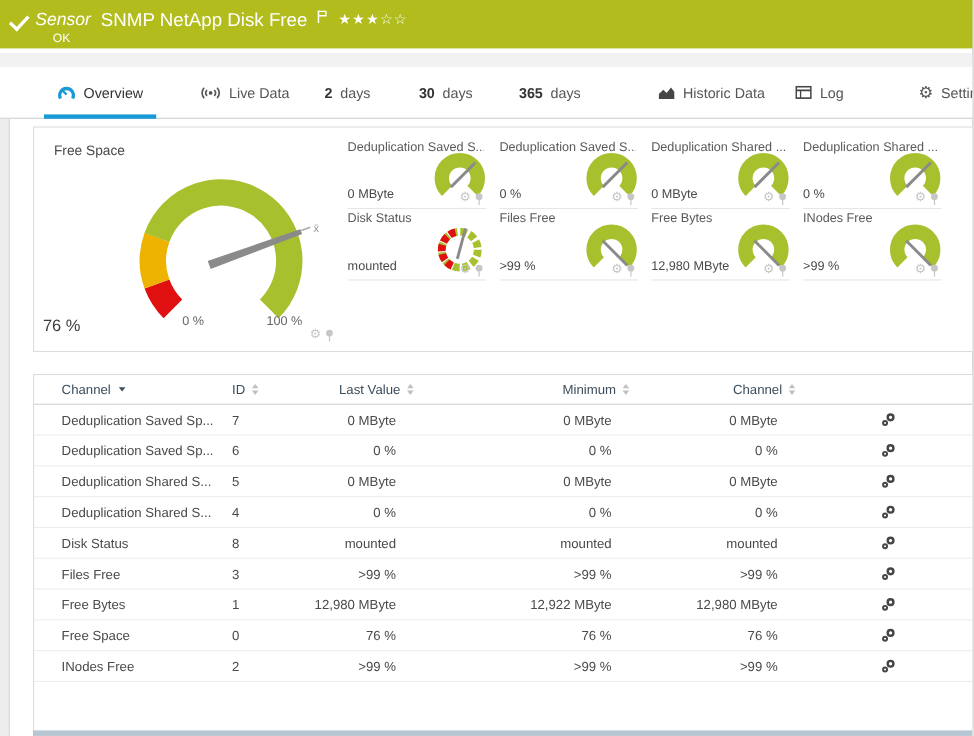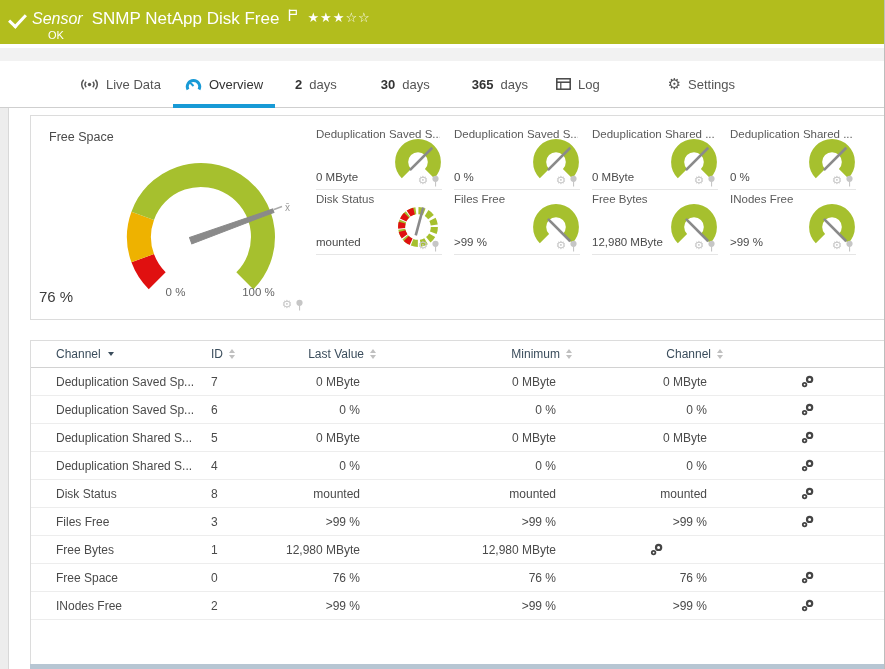--- a/index.html
+++ b/index.html
@@ -94,45 +94,51 @@
       <path d="M1.5 1.3 H8.3 V5.3 H1.5" stroke="#fff" stroke-width="1.2" fill="none"></path>
     </svg>
     <span class="stars"><span>★★★</span><span>☆☆</span></span>
   </div>
   <div class="status">OK</div>
 </header>
 
 <div class="gapbar"></div>
 
 <nav class="tabbar">
+  <div class="tab active">
+    <svg width="17" height="15" viewBox="0 0 17 15">
+      <path d="M3 12.5 A6.2 6.2 0 1 1 14 12.5" stroke="#189ad6" stroke-width="3" fill="none"></path>
+      <line x1="8.5" y1="9" x2="4.4" y2="4.9" stroke="#189ad6" stroke-width="2"></line>
+    </svg>
+    <span>Overview</span>
+  </div>
   <div class="tab t-live">
     <svg width="19" height="13" viewBox="0 0 19 13">
       <circle cx="9.5" cy="6.5" r="1.7" fill="#555"></circle>
       <path d="M6.2 3.8 A4 4 0 0 0 6.2 9.2 M3.6 1.8 A6.8 6.8 0 0 0 3.6 11.2 M12.8 3.8 A4 4 0 0 1 12.8 9.2 M15.4 1.8 A6.8 6.8 0 0 1 15.4 11.2" stroke="#555" stroke-width="1.5" fill="none"></path>
     </svg>
     <span>Live Data</span>
   </div>
-  <div class="tab active">
-    <svg width="17" height="15" viewBox="0 0 17 15">
-      <path d="M3 12.5 A6.2 6.2 0 1 1 14 12.5" stroke="#189ad6" stroke-width="3" fill="none"></path>
-      <line x1="8.5" y1="9" x2="4.4" y2="4.9" stroke="#189ad6" stroke-width="2"></line>
-    </svg>
-    <span>Overview</span>
-  </div>
   <div class="tab t-2d">
     <span class="num">2</span>
       <span>days</span>
   </div>
   <div class="tab t-30d">
     <span class="num">30</span>
       <span>days</span>
   </div>
   <div class="tab t-365d">
     <span class="num">365</span>
       <span>days</span>
+  </div>
+  <div class="tab t-hist">
+    <svg width="16" height="13" viewBox="0 0 16 13">
+      <polygon points="1,12 1,7.5 5,3.5 8,6.5 12,1.5 15,5.5 15,12" fill="#454545"></polygon>
+    </svg>
+    <span>Historic Data</span>
   </div>
   <div class="tab t-log">
     <svg width="15" height="12" viewBox="0 0 15 12">
       <rect x="0.8" y="0.8" width="13.4" height="10.4" stroke="#454545" stroke-width="1.5" fill="none"></rect>
       <line x1="0.8" y1="4.2" x2="14.2" y2="4.2" stroke="#454545" stroke-width="1.5"></line>
       <line x1="4.8" y1="4.2" x2="4.8" y2="11.2" stroke="#454545" stroke-width="1.2"></line>
     </svg>
     <span>Log</span>
   </div>
   <div class="tab t-set">
@@ -415,20 +421,21 @@
         <svg class="editic" width="13" height="13" viewBox="0 0 13 13">
           <circle cx="8.6" cy="4.4" r="2.6" stroke="#454545" stroke-width="2.2" fill="none"></circle>
           <circle cx="3.6" cy="9.6" r="1.8" stroke="#454545" stroke-width="1.8" fill="none"></circle>
         </svg>
       </span>
   </div>
   <div class="trow">
     <span>Free Bytes</span>
     <span>1</span>
     <span class="c-v">12,980 MByte</span>
+    <span class="c-v">12,922 MByte</span>
     <span class="c-v">12,980 MByte</span>
     <span class="c-ic">
         <svg class="editic" width="13" height="13" viewBox="0 0 13 13">
           <circle cx="8.6" cy="4.4" r="2.6" stroke="#454545" stroke-width="2.2" fill="none"></circle>
           <circle cx="3.6" cy="9.6" r="1.8" stroke="#454545" stroke-width="1.8" fill="none"></circle>
         </svg>
       </span>
   </div>
   <div class="trow">
     <span>Free Space</span>

